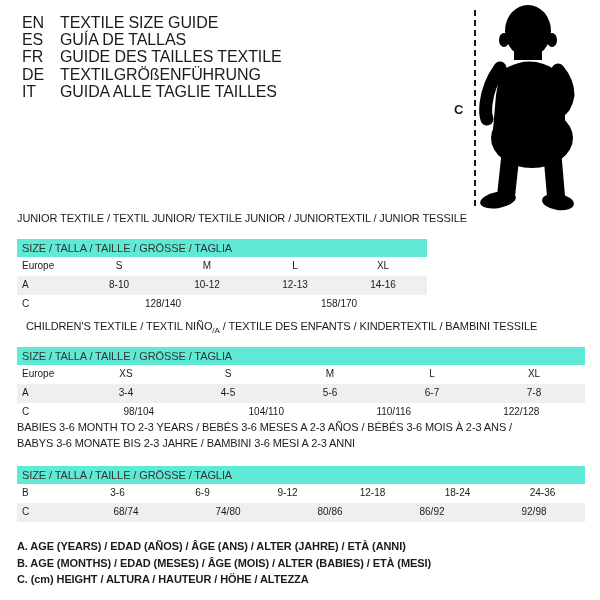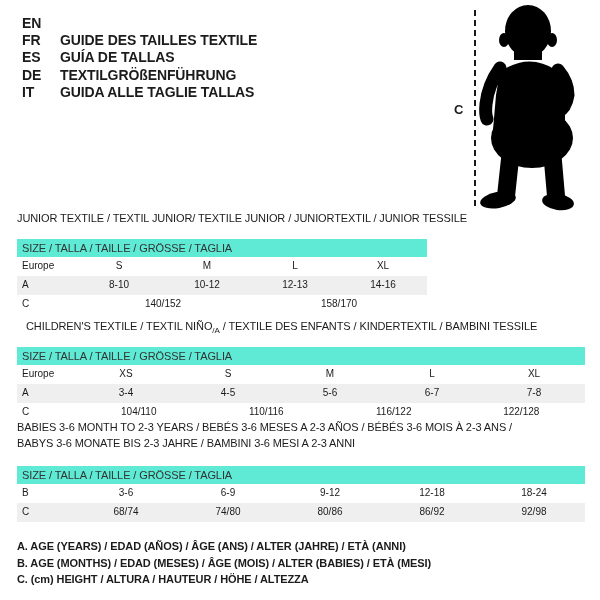--- a/index.html
+++ b/index.html
@@ -4,21 +4,21 @@
 <style>
   html,body{margin:0;padding:0;}
   body{
     width:600px;height:600px;background:#ffffff;position:relative;
     font-family:"Liberation Sans", sans-serif;color:#1b1b1b;overflow:hidden;
   }
   .abs{position:absolute;}
 
   
   .lang{left:22px;top:14px;}
-  .lang-row{display:flex;height:17.3px;align-items:center;font-weight:bold;font-size:14px;letter-spacing:-0.1px;}
+  .lang-row{display:flex;height:17.3px;align-items:center;font-weight:normal;font-size:16px;letter-spacing:-0.1px;}
   .lang-code{width:38px;flex:none;}
 
   
   .fig{left:430px;top:0;width:170px;height:220px;}
   .dash{position:absolute;left:44px;top:10px;height:196px;width:0;border-left:2px dashed #181818;}
   .cmark{position:absolute;left:24px;top:102px;font-weight:bold;font-size:13px;}
   .fig svg{position:absolute;left:40px;top:0;}
 
   
   .tbl-title{font-weight:normal;font-size:11px;letter-spacing:-0.1px;white-space:nowrap;}
@@ -39,36 +39,37 @@
 
   
   .notes{left:17px;top:538px;font-weight:bold;font-size:11px;line-height:16.6px;letter-spacing:-0.1px;}
 </style>
 </head>
 <body>
 
 <div class="abs lang">
   <div class="lang-row">
     <span class="lang-code">EN</span>
+    <span class="lang-label">TEXTILE SIZE GUIDE</span>
+  </div>
+  <div class="lang-row">
+    <span class="lang-code">ES</span>
+    <span class="lang-label">GUÍA DE TALLAS</span>
   </div>
   <div class="lang-row">
     <span class="lang-code">FR</span>
     <span class="lang-label">GUIDE DES TAILLES TEXTILE</span>
-  </div>
-  <div class="lang-row">
-    <span class="lang-code">ES</span>
-    <span class="lang-label">GUÍA DE TALLAS</span>
   </div>
   <div class="lang-row">
     <span class="lang-code">DE</span>
     <span class="lang-label">TEXTILGRÖßENFÜHRUNG</span>
   </div>
   <div class="lang-row">
     <span class="lang-code">IT</span>
-    <span class="lang-label">GUIDA ALLE TAGLIE TALLAS</span>
+    <span class="lang-label">GUIDA ALLE TAGLIE TAILLES</span>
   </div>
 </div>
 
 <div class="abs fig">
   <div class="dash"></div>
   <div class="cmark">C</div>
   <svg width="130" height="215" viewBox="0 0 130 215" aria-hidden="true">
     <g fill="#000000">
       <ellipse cx="58" cy="31" rx="23" ry="26"></ellipse>
       <ellipse cx="34" cy="40" rx="5" ry="7"></ellipse>
@@ -98,21 +99,21 @@
   </div>
   <div class="trow stripe">
     <div class="tcell tlabel">A</div>
     <div class="tcell">8-10</div>
     <div class="tcell">10-12</div>
     <div class="tcell">12-13</div>
     <div class="tcell">14-16</div>
   </div>
   <div class="trow">
     <div class="tcell tlabel">C</div>
-    <div class="tcell">140/152</div>
+    <div class="tcell">128/140</div>
     <div class="tcell">158/170</div>
   </div>
 </div>
 
 <div class="abs tbl-title t2-title"><span>CHILDREN'S TEXTILE / TEXTIL NIÑO</span><sub>/A</sub><span> / TEXTILE DES ENFANTS / KINDERTEXTIL / BAMBINI TESSILE</span></div>
 <div class="abs t2">
   <div class="size-bar">SIZE / TALLA / TAILLE / GRÖSSE / TAGLIA</div>
   <div class="trow">
     <div class="tcell tlabel">Europe</div>
     <div class="tcell">XS</div>
@@ -124,40 +125,41 @@
   <div class="trow stripe">
     <div class="tcell tlabel">A</div>
     <div class="tcell">3-4</div>
     <div class="tcell">4-5</div>
     <div class="tcell">5-6</div>
     <div class="tcell">6-7</div>
     <div class="tcell">7-8</div>
   </div>
   <div class="trow">
     <div class="tcell tlabel">C</div>
+    <div class="tcell">98/104</div>
     <div class="tcell">104/110</div>
     <div class="tcell">110/116</div>
-    <div class="tcell">116/122</div>
     <div class="tcell">122/128</div>
   </div>
 </div>
 
 <div class="abs tbl-title t3-title">
   <div>BABIES 3-6 MONTH TO 2-3 YEARS / BEBÉS 3-6 MESES A 2-3 AÑOS / BÉBÉS 3-6 MOIS À 2-3 ANS /</div>
   <div>BABYS 3-6 MONATE BIS 2-3 JAHRE / BAMBINI 3-6 MESI A 2-3 ANNI</div>
 </div>
 <div class="abs t3">
   <div class="size-bar">SIZE / TALLA / TAILLE / GRÖSSE / TAGLIA</div>
   <div class="trow">
     <div class="tcell tlabel">B</div>
     <div class="tcell">3-6</div>
     <div class="tcell">6-9</div>
     <div class="tcell">9-12</div>
     <div class="tcell">12-18</div>
     <div class="tcell">18-24</div>
+    <div class="tcell">24-36</div>
   </div>
   <div class="trow stripe">
     <div class="tcell tlabel">C</div>
     <div class="tcell">68/74</div>
     <div class="tcell">74/80</div>
     <div class="tcell">80/86</div>
     <div class="tcell">86/92</div>
     <div class="tcell">92/98</div>
   </div>
 </div>

